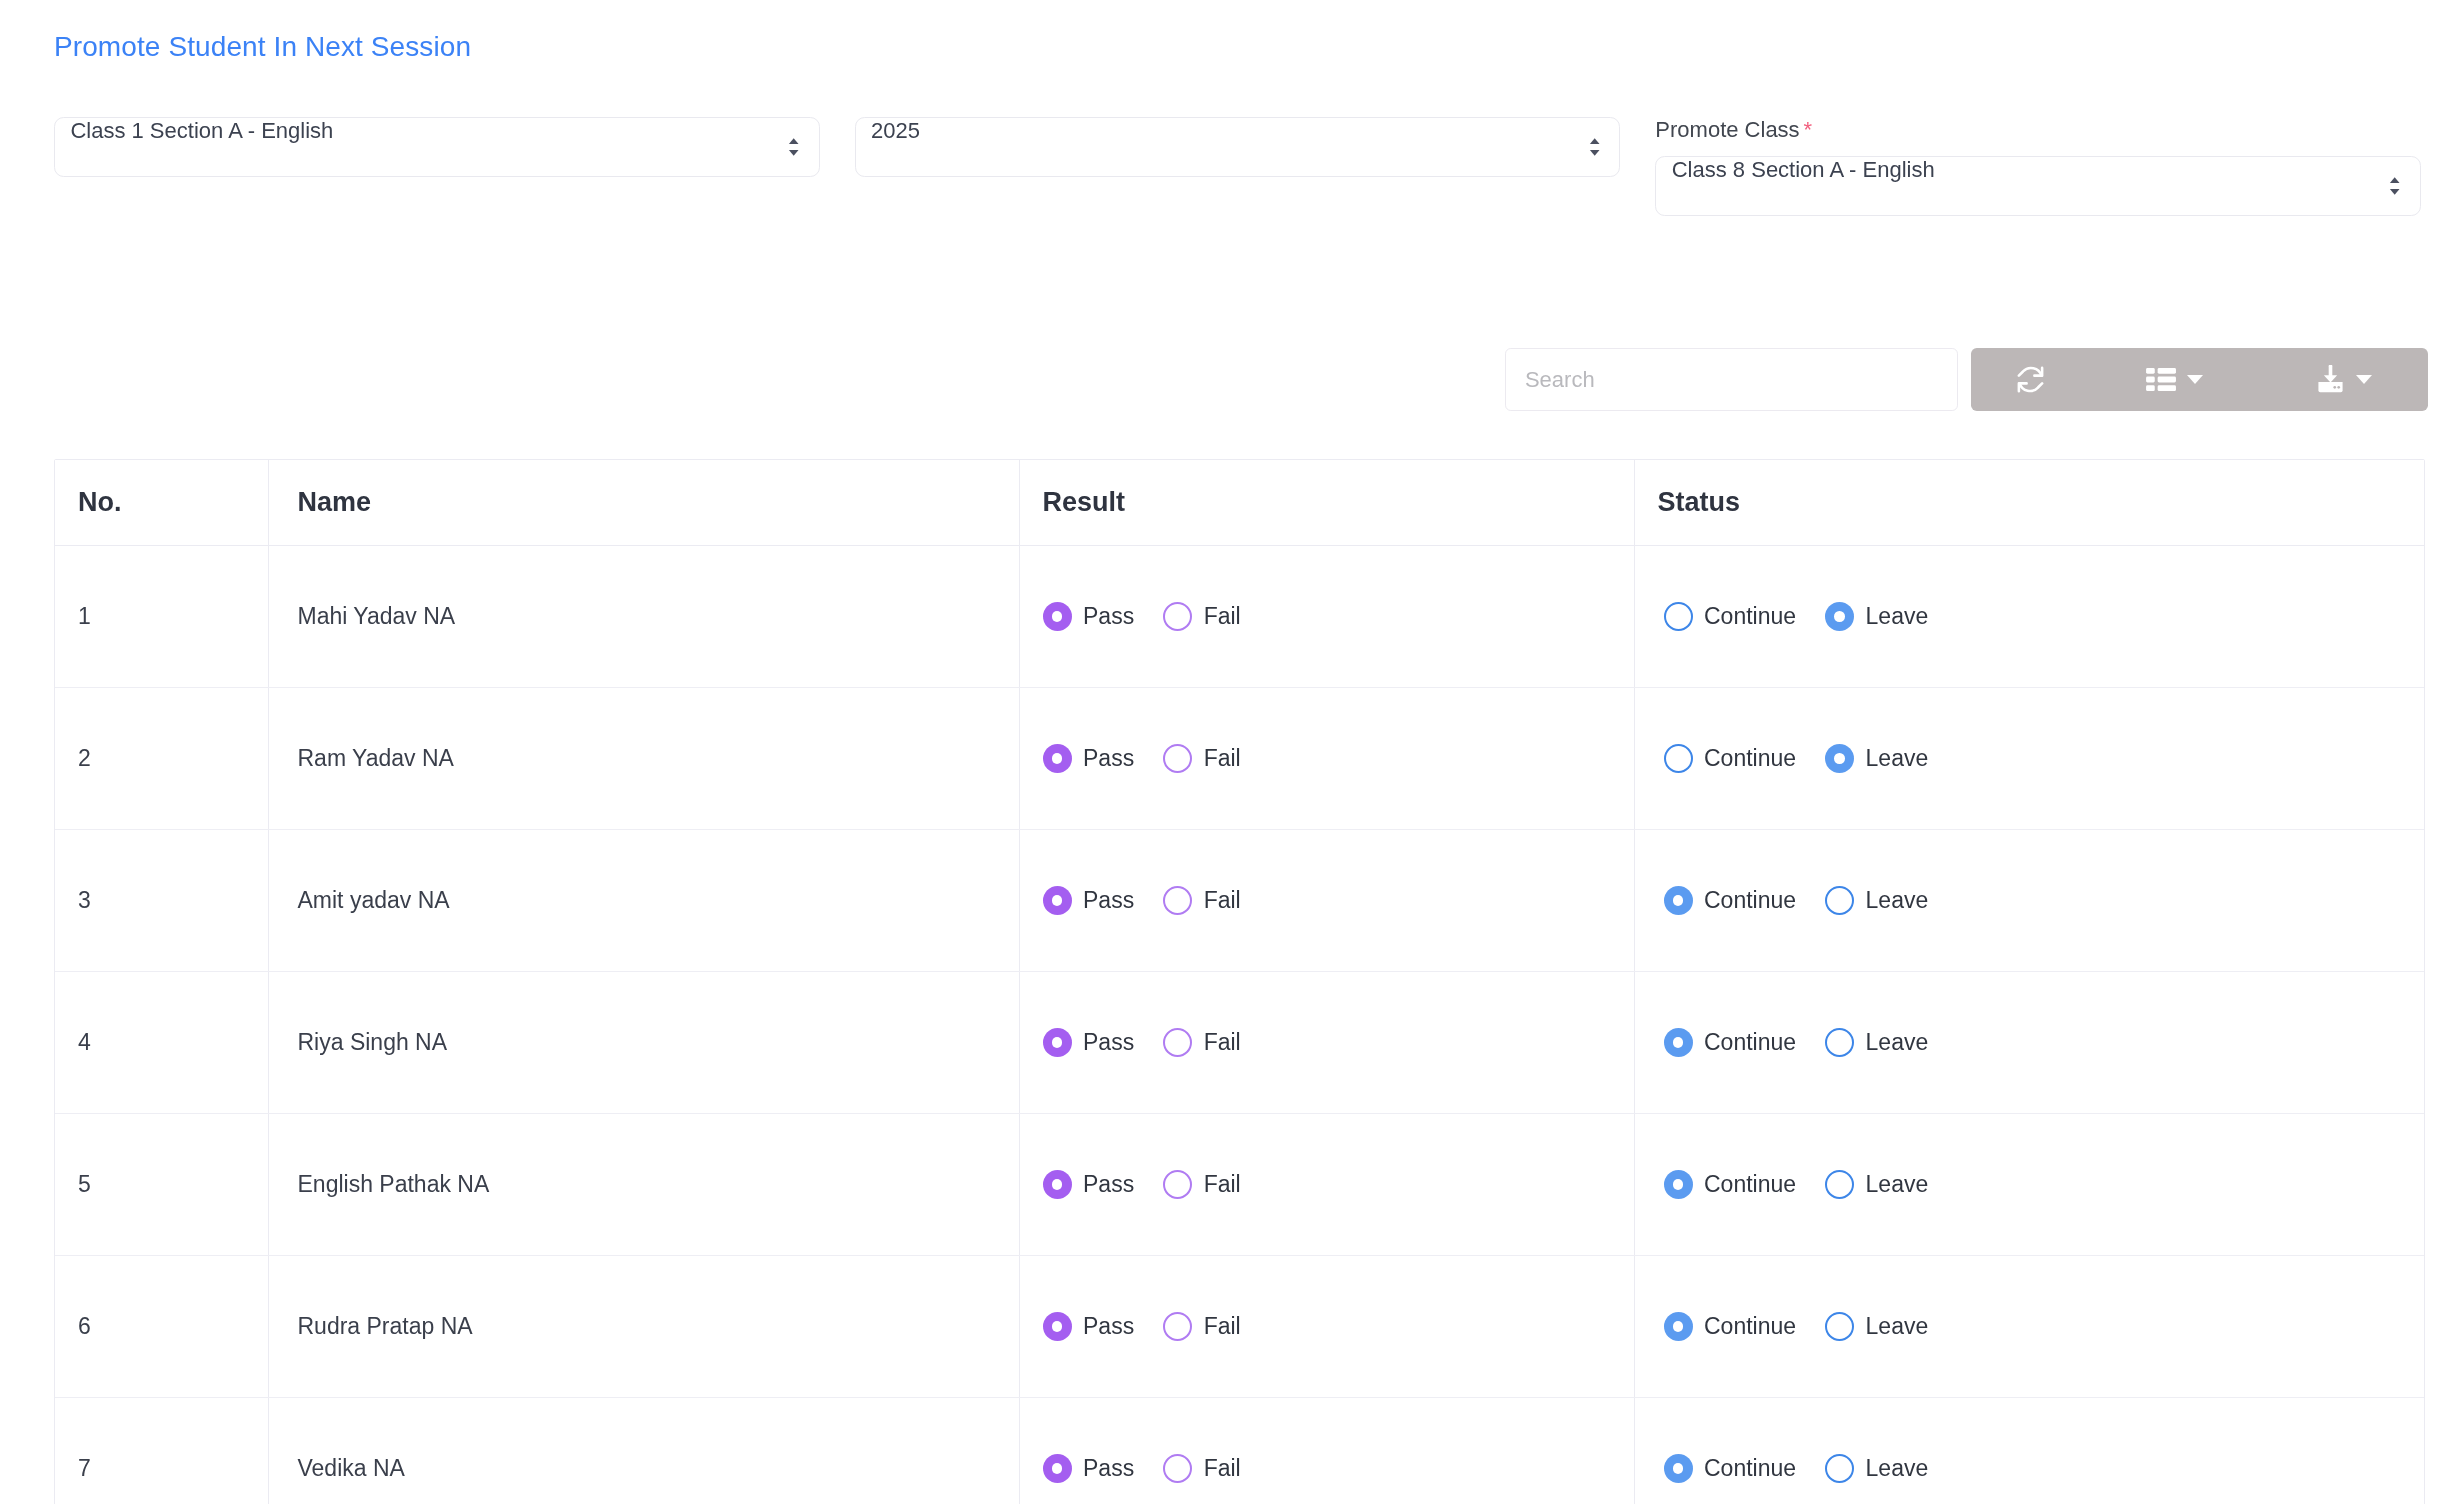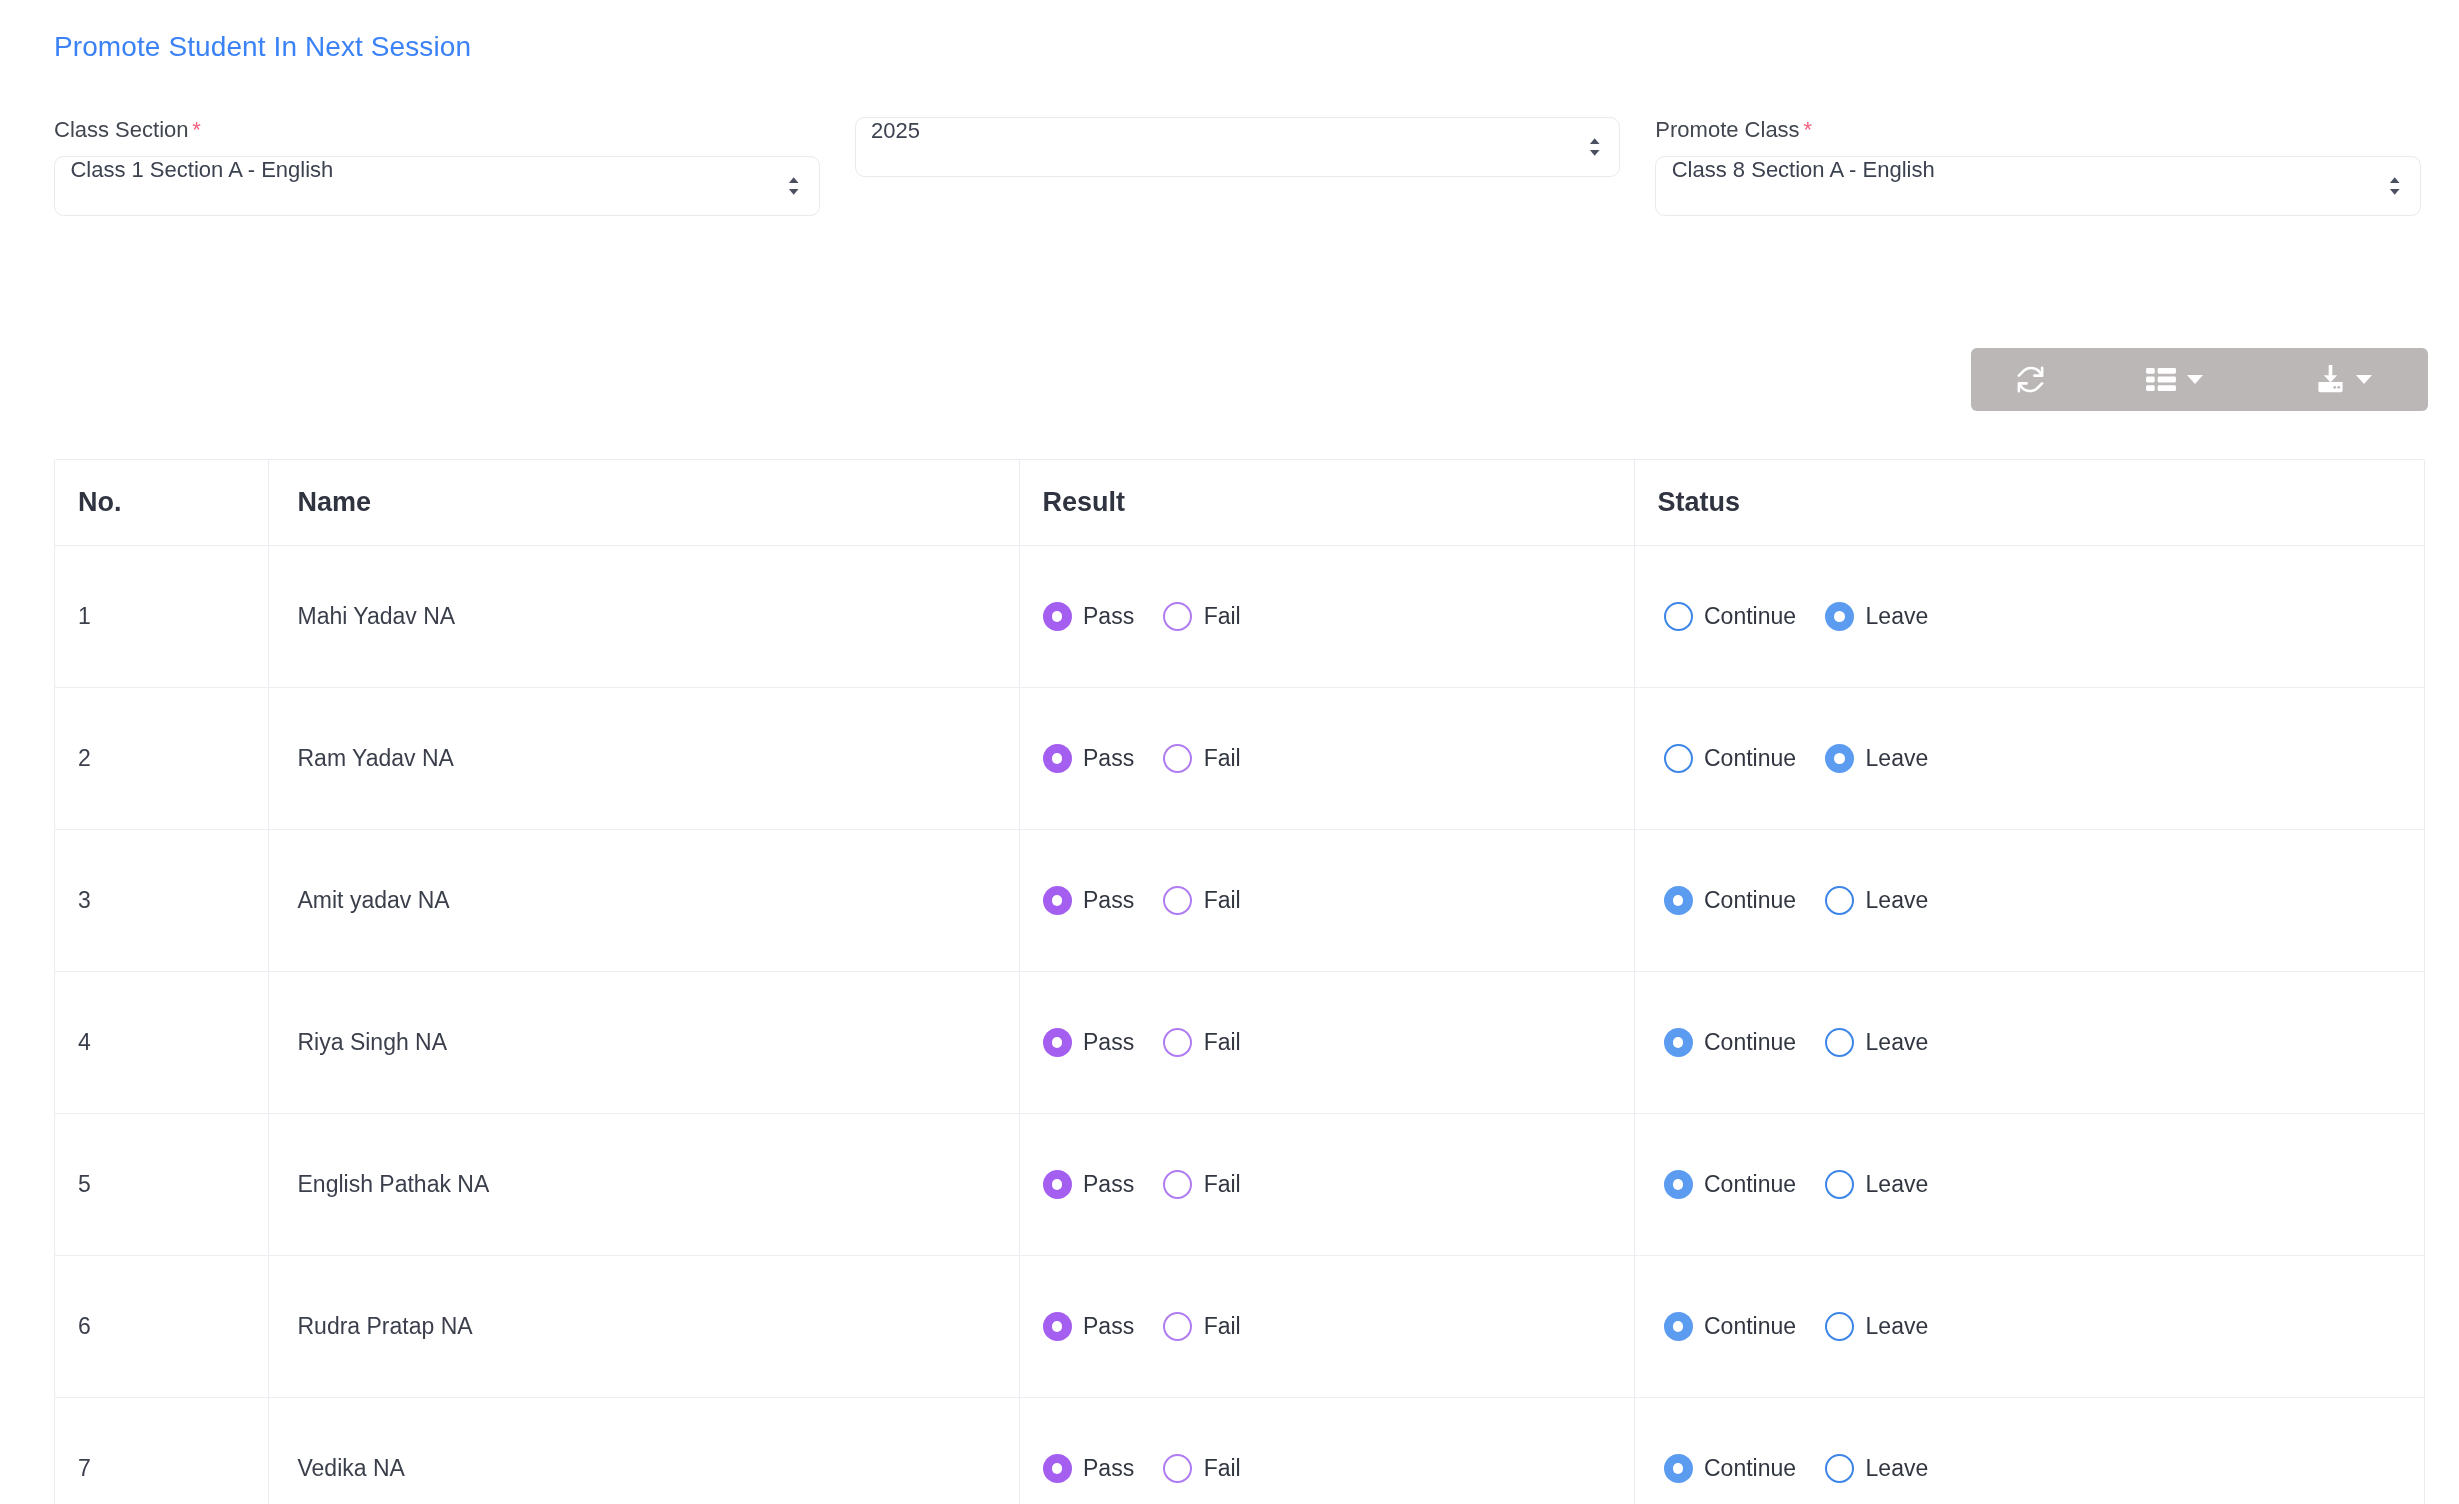--- a/index.html
+++ b/index.html
@@ -236,21 +236,20 @@
 </head>
 <body>
 
 <div class="page">
 
   <div class="page-title">Promote Student In Next Session</div>
 
   <div class="filters">
 
     <div class="field">
-      <span class="field-label"><span>Class Section</span><span class="req">*</span></span>
       <div class="select-wrap">
         <span class="select-value">Class 1 Section A - English</span>
         <span class="stepper-icon">
           <svg width="15.4" height="27" viewBox="0 0 16 28">
               <path d="M8 5 L13 11 L3 11 Z" fill="#4b5060"></path>
               <path d="M8 23 L13 17 L3 17 Z" fill="#4b5060"></path>
             </svg>
         </span>
       </div>
     </div>
@@ -276,20 +275,23 @@
               <path d="M8 5 L13 11 L3 11 Z" fill="#4b5060"></path>
               <path d="M8 23 L13 17 L3 17 Z" fill="#4b5060"></path>
             </svg>
         </span>
       </div>
     </div>
 
   </div>
 
   <div class="toolbar">
+    <div class="search-box">
+      <input type="text" placeholder="Search" style="">
+    </div>
     <div class="btn-group">
       <button class="tbtn">
         <span>
           <svg width="31" height="31" viewBox="0 0 24 24" fill="none" stroke="#ffffff" stroke-width="2" stroke-linecap="round" stroke-linejoin="round">
             <polyline points="21 3 21 9 15 9"></polyline>
             <polyline points="3 21 3 15 9 15"></polyline>
             <path d="M20.5 9A8.5 8.5 0 0 0 6.2 5.8L3 9"></path>
             <path d="M3.5 15a8.5 8.5 0 0 0 14.3 3.2L21 15"></path>
           </svg>
         </span>

